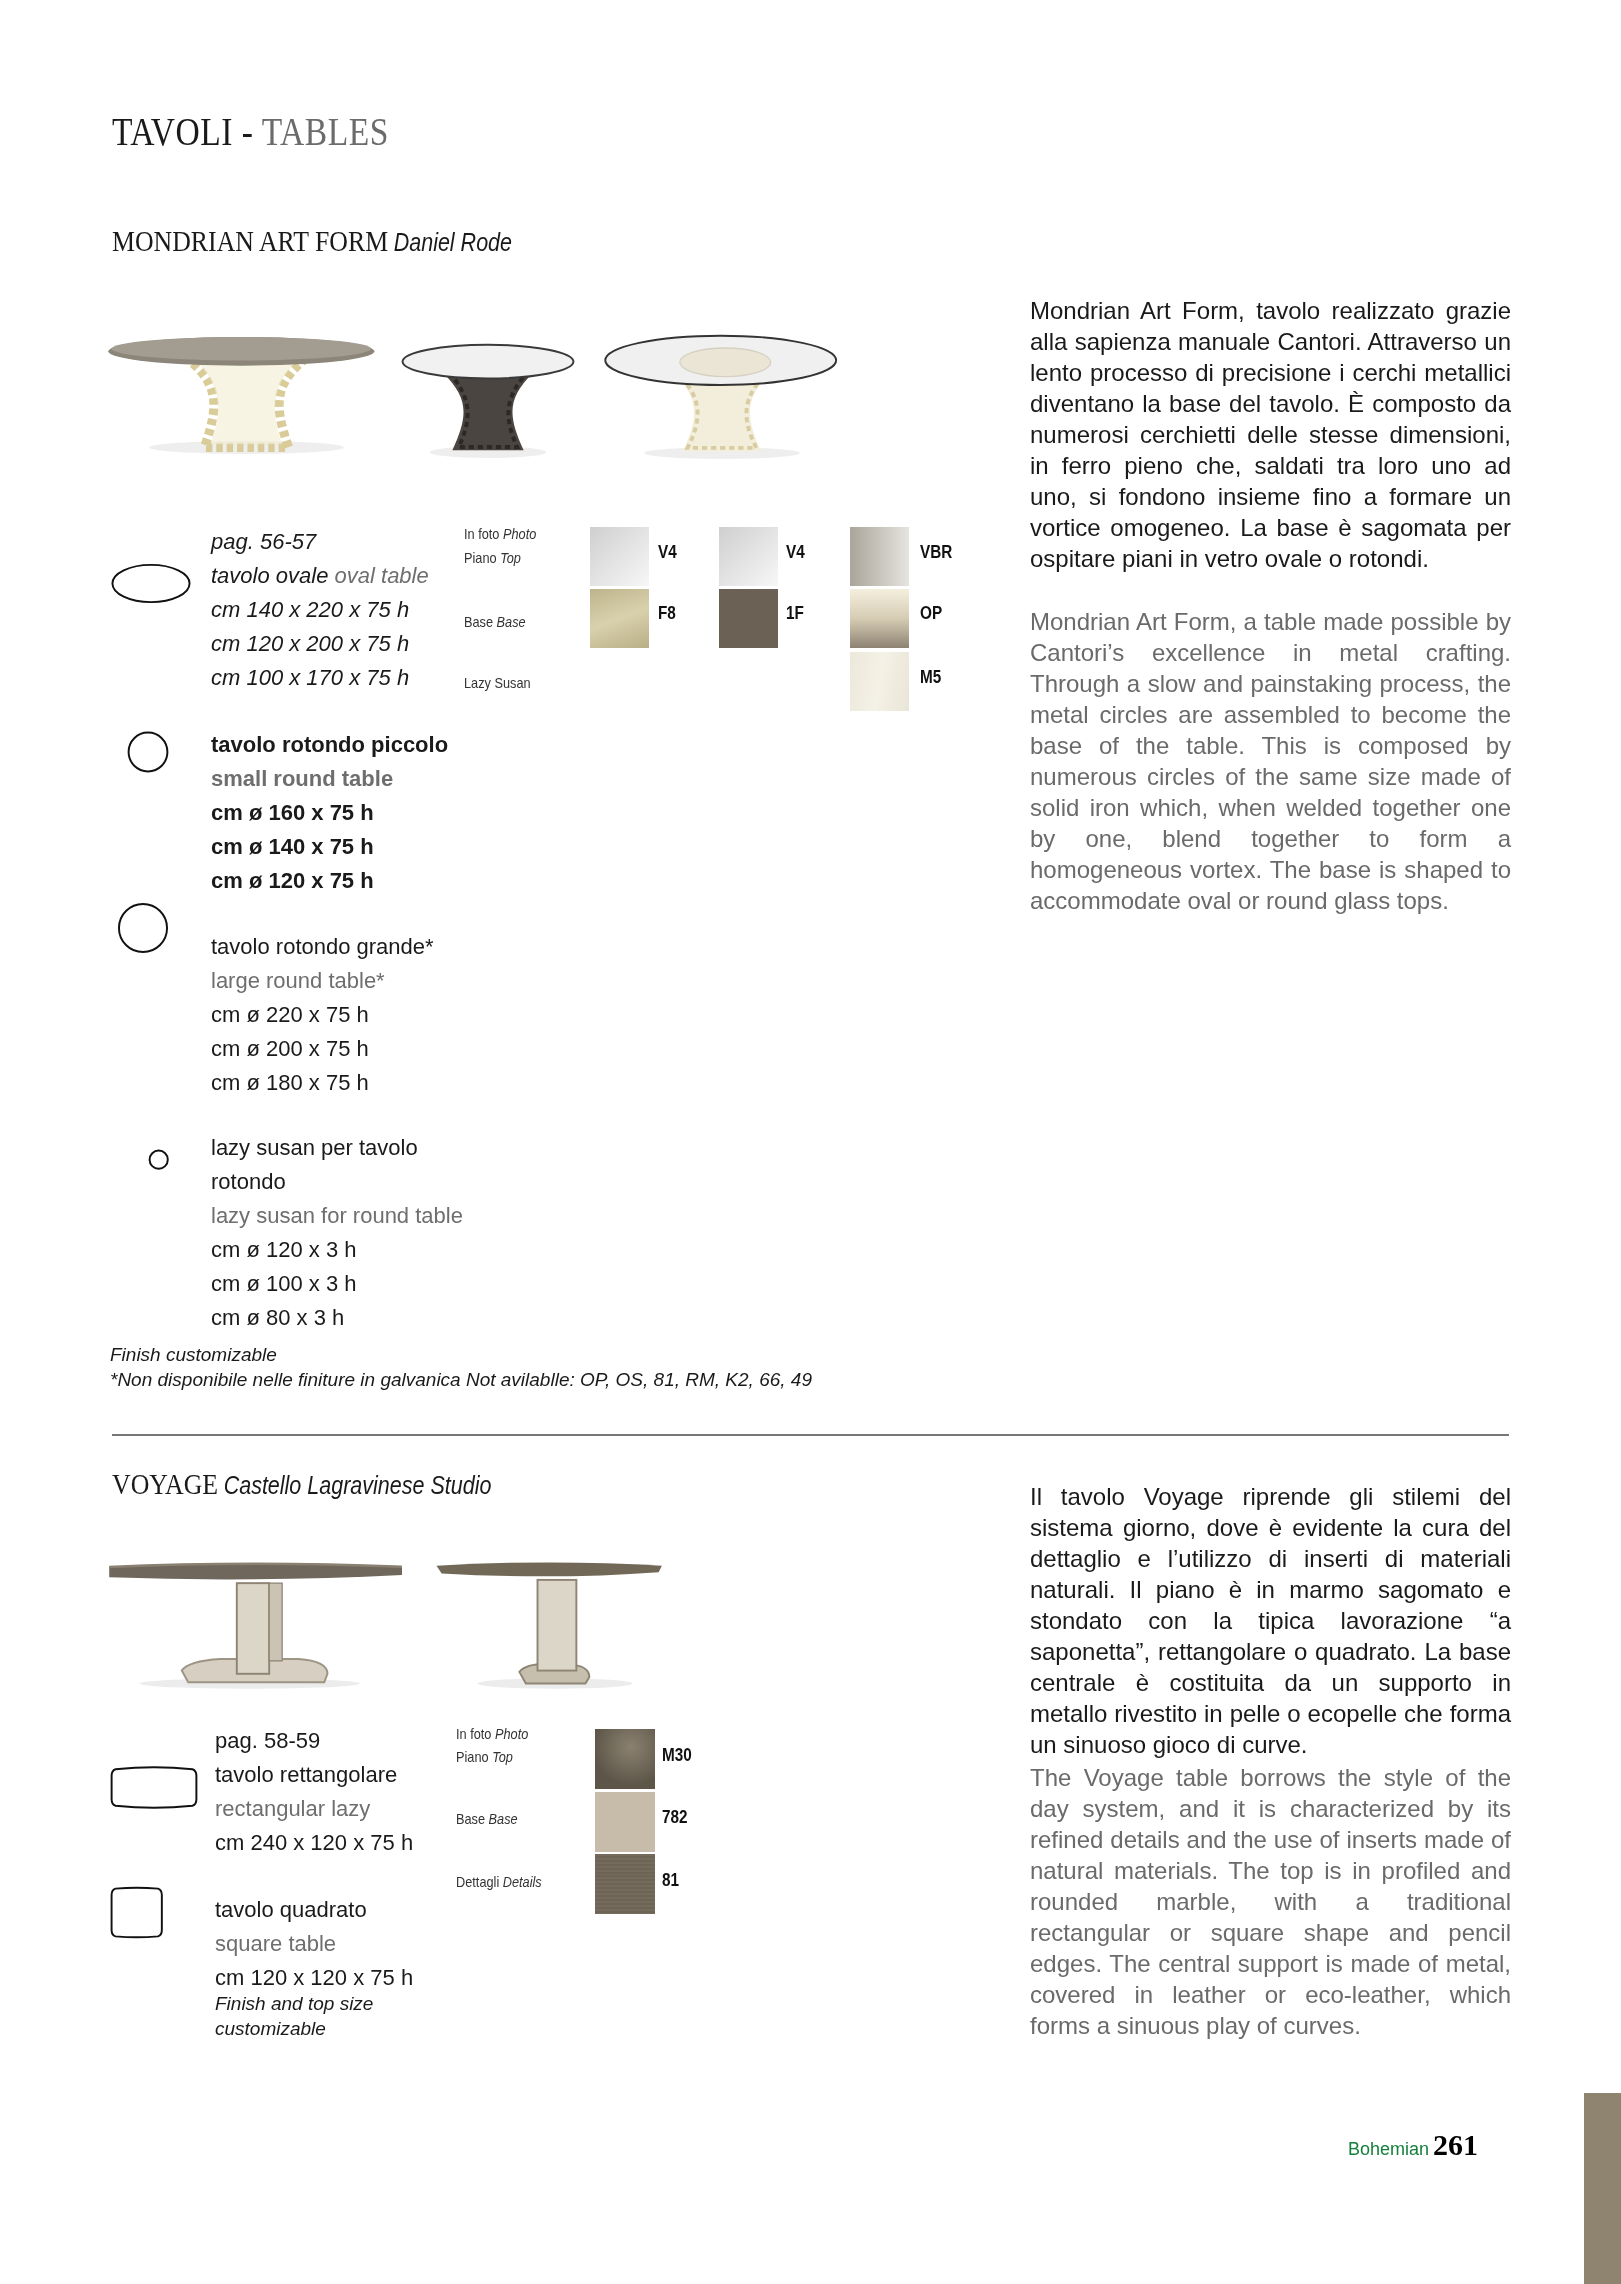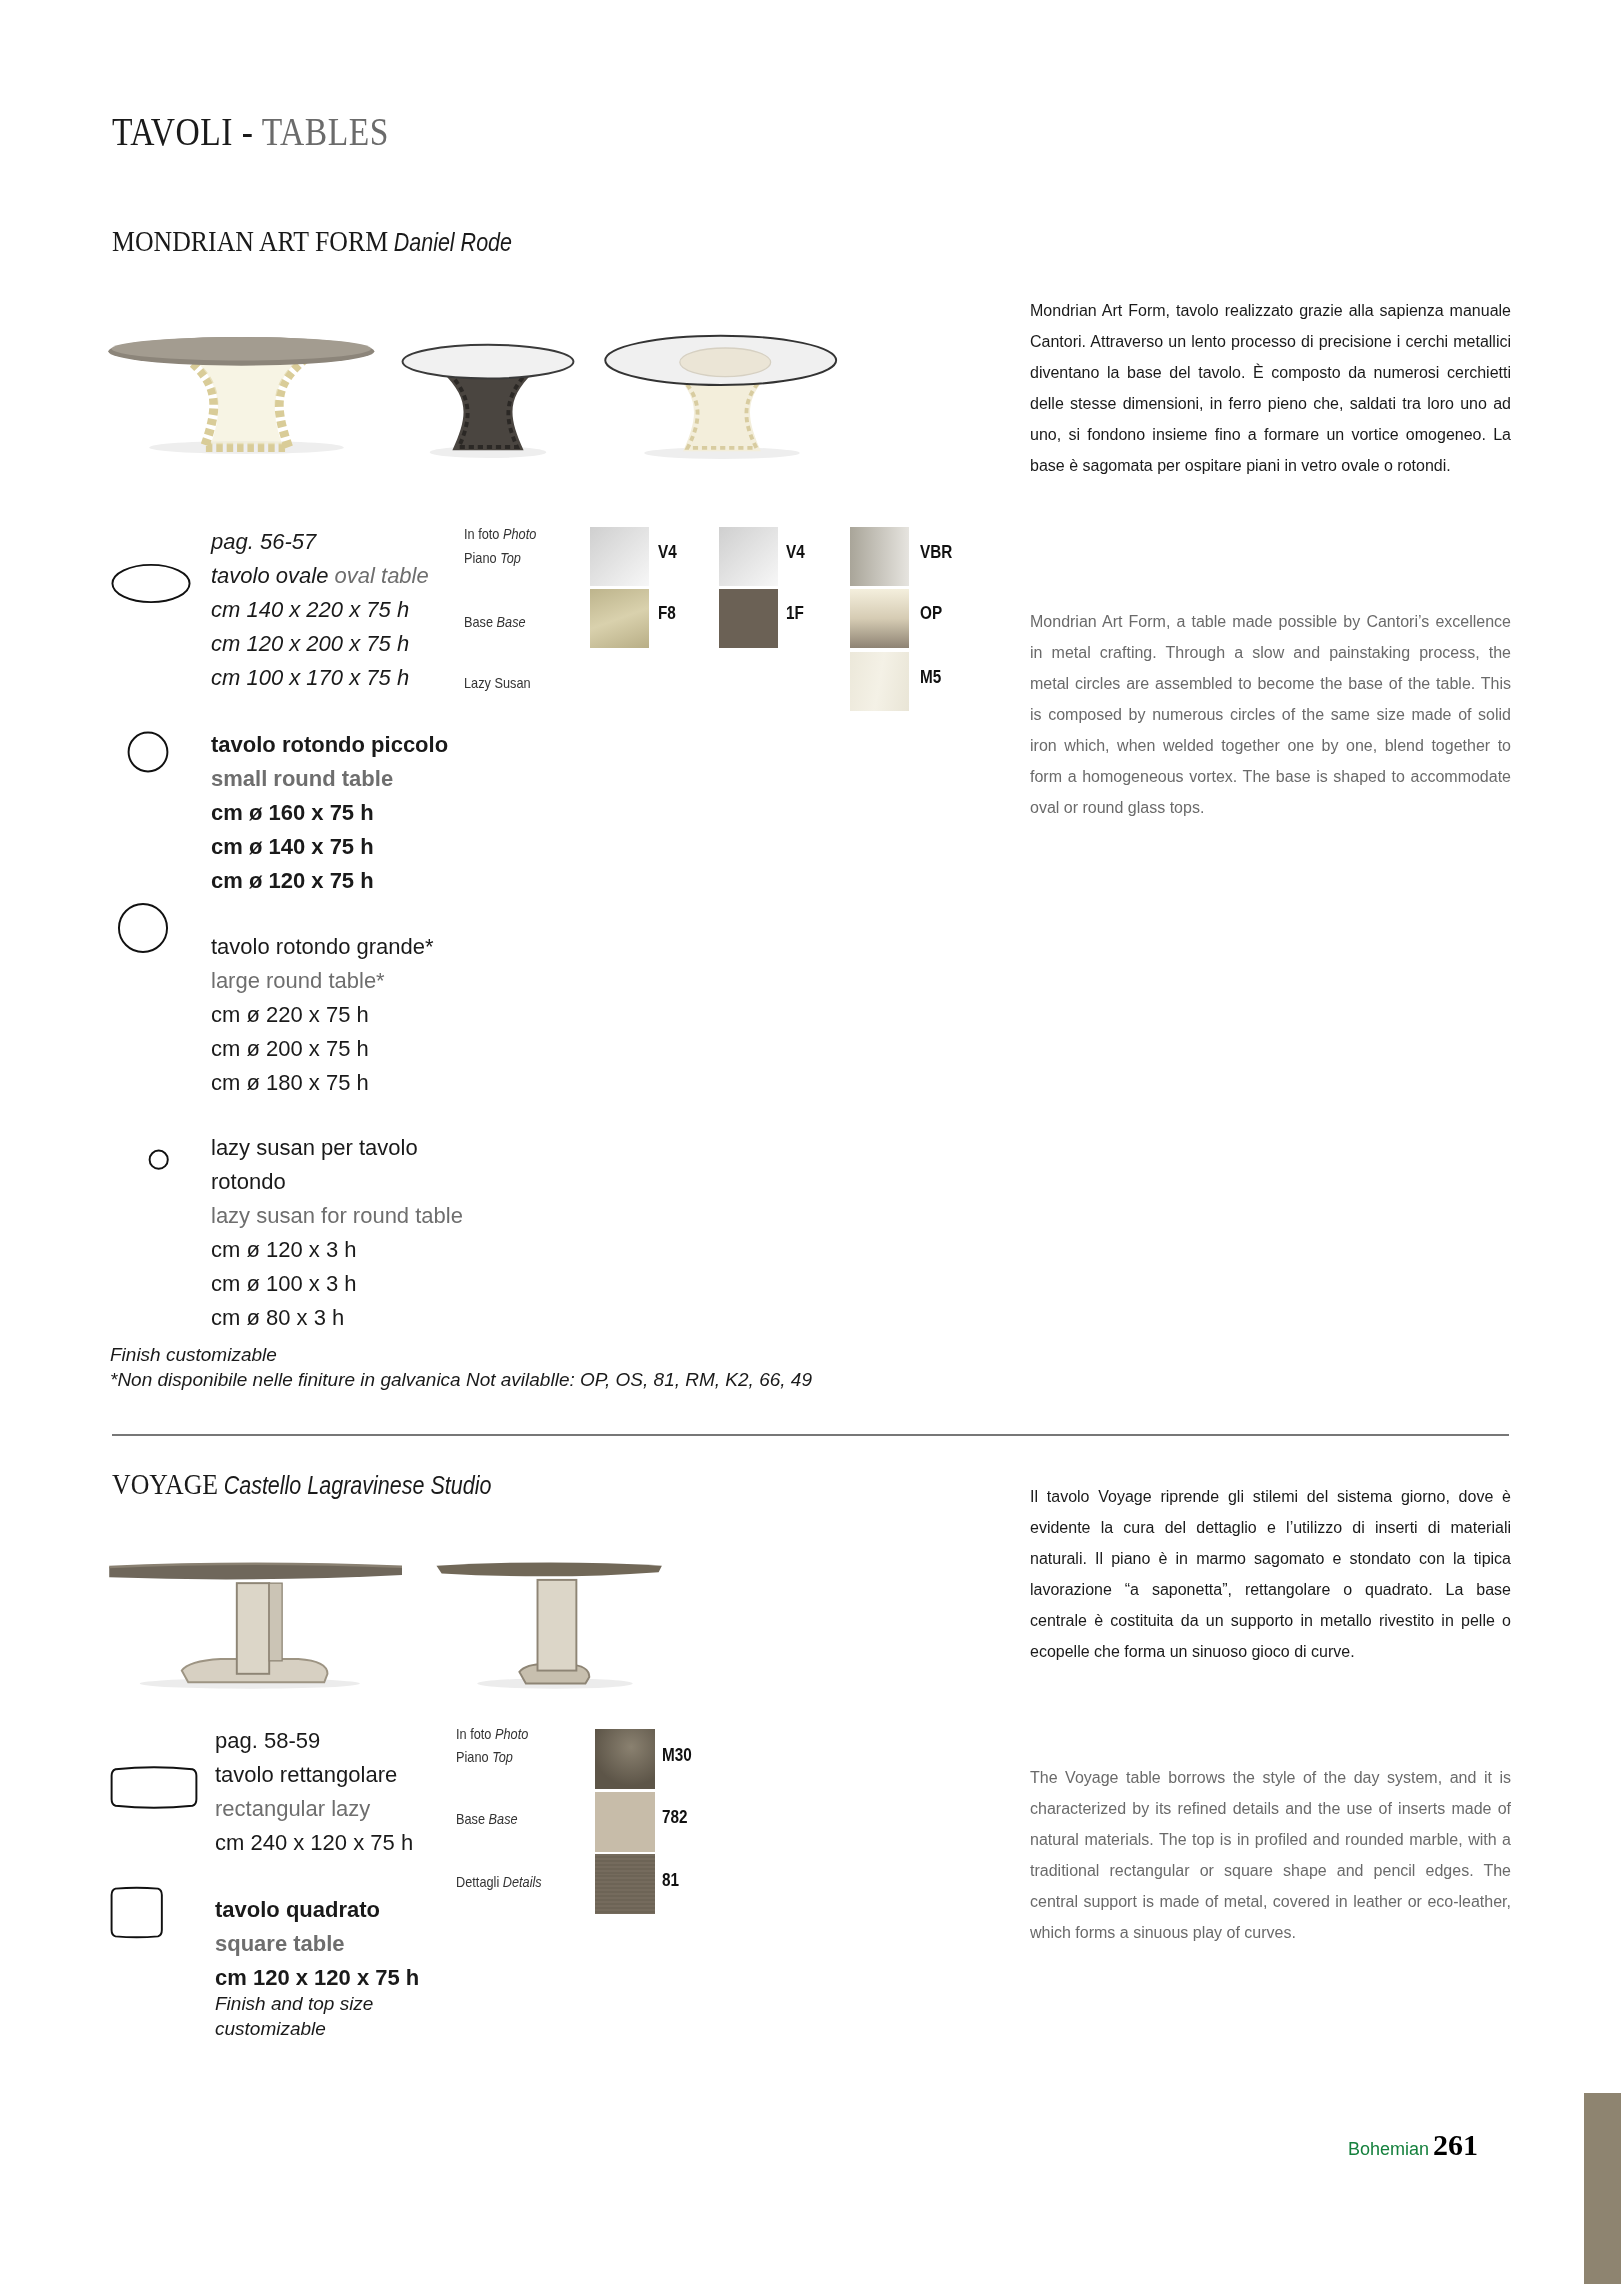--- a/index.html
+++ b/index.html
@@ -20,21 +20,21 @@
   .spec .grey { color: #6e6e6e; }
   .spec-small-italic { font-size: 19px; font-style: italic; line-height: 25px; }
   .note { font-size: 19px; font-style: italic; line-height: 25px; white-space: nowrap; }
 
   
   .finish-label { font-size: 15px; color: #333; transform: scaleX(0.85); transform-origin: left top; white-space: nowrap; line-height: 23.4px; }
   .finish-code { font-size: 18px; font-weight: bold; color: #111; transform: scaleX(0.85); transform-origin: left top; white-space: nowrap; }
   .swatch { width: 59px; height: 59px; }
 
   
-  .desc { font-size: 16px; line-height: 31px; text-align: justify; }
+  .desc { font-size: 24px; line-height: 31px; text-align: justify; }
   .desc.it { color: #1a1a1a; }
   .desc.en { color: #6a6a6a; }
 
   .divider { left: 112px; top: 1434px; width: 1397px; height: 1.9px; background: #777; }
 
   .footer { left: 1348px; top: 2128px; white-space: nowrap; }
   .footer .brand { font-size: 18px; color: #15803d; }
   .footer .pnum { font-family: "Liberation Serif", serif; font-weight: bold; font-size: 30px; color: #000; margin-left: 3.9px; }
   .side-tab { left: 1584px; top: 2093px; width: 37px; height: 191px; background: #8e8470; }
 
@@ -181,21 +181,21 @@
   <path d="M10 4 Q 43 1 76 4 Q 82 6 82 14 L 82 68 Q 82 76 76 78 Q 43 81 10 78 Q 4 76 4 68 L 4 14 Q 4 6 10 4 Z" fill="none" stroke="#111" stroke-width="3"></path>
 </svg>
 
 <div class="abs spec" style="left:215px; top:1724px;">
   <div>pag. 58-59</div>
   <div>tavolo rettangolare</div>
   <div class="grey">rectangular lazy</div>
   <div>cm 240 x 120 x 75 h</div>
 </div>
 
-<div class="abs spec" style="left:215px; top:1893px;font-weight:bold;">
+<div class="abs spec" style="left:215px; top:1893px;">
   <div>tavolo quadrato</div>
   <div class="grey">square table</div>
   <div>cm 120 x 120 x 75 h</div>
 </div>
 <div class="abs spec-small-italic" style="left:215px; top:1991px;">
   <div>Finish and top size</div>
   <div>customizable</div>
 </div>
 
 <div class="abs finish-label" style="left:456px; top:1722px;">

